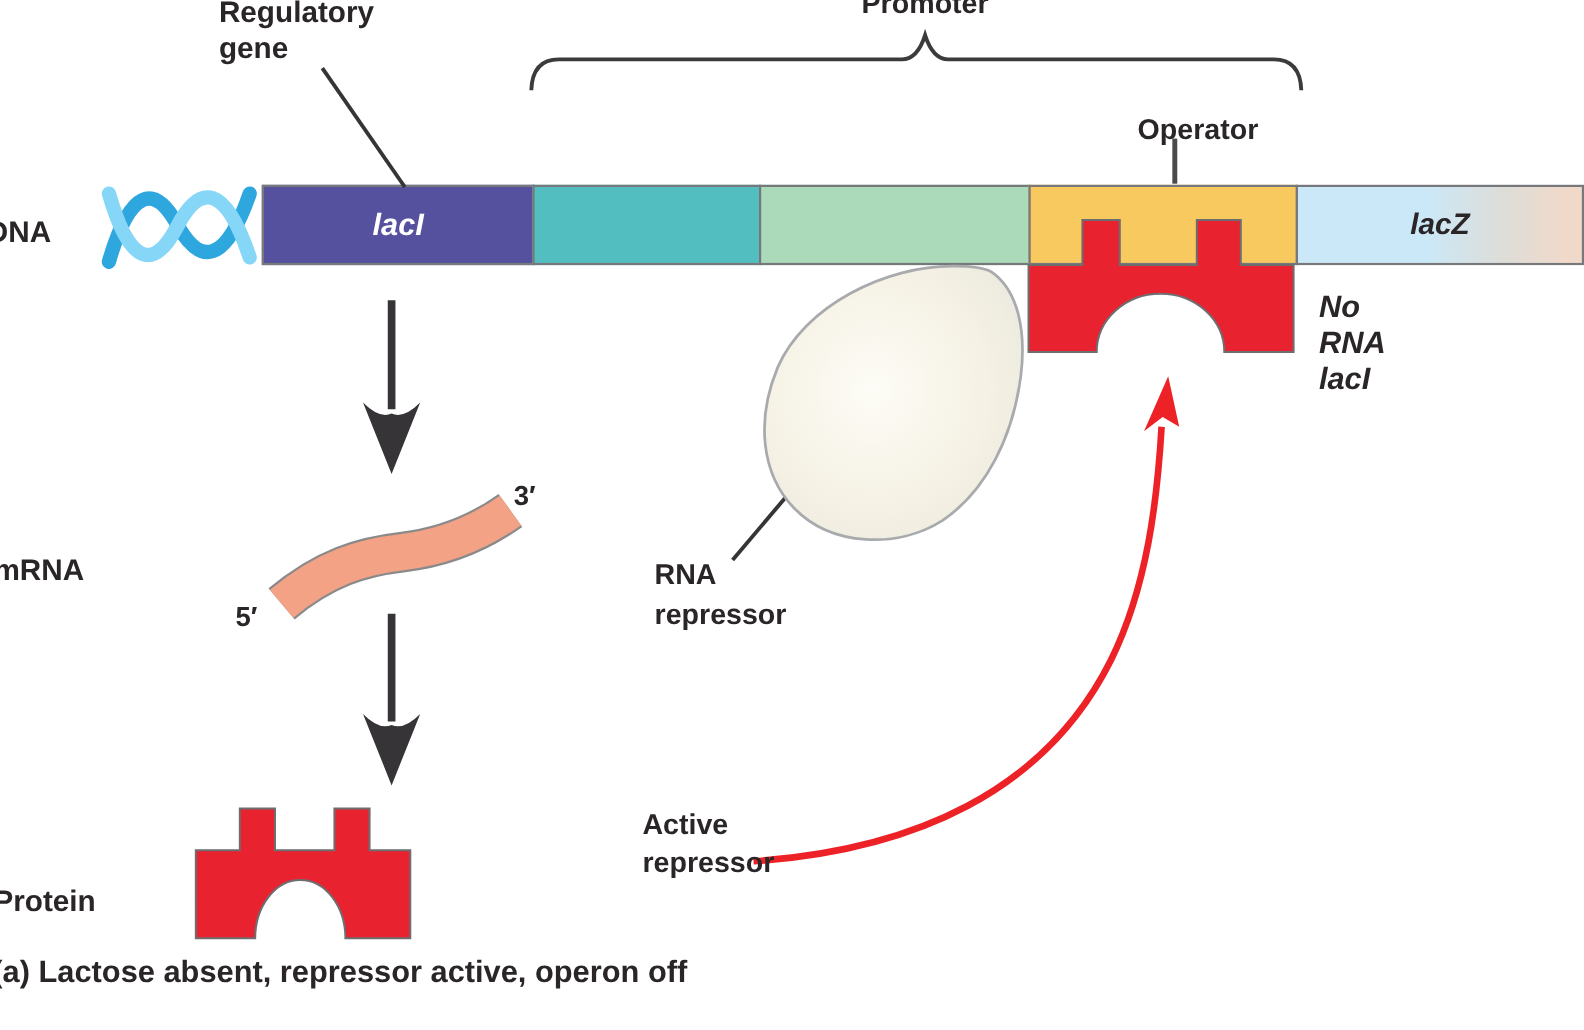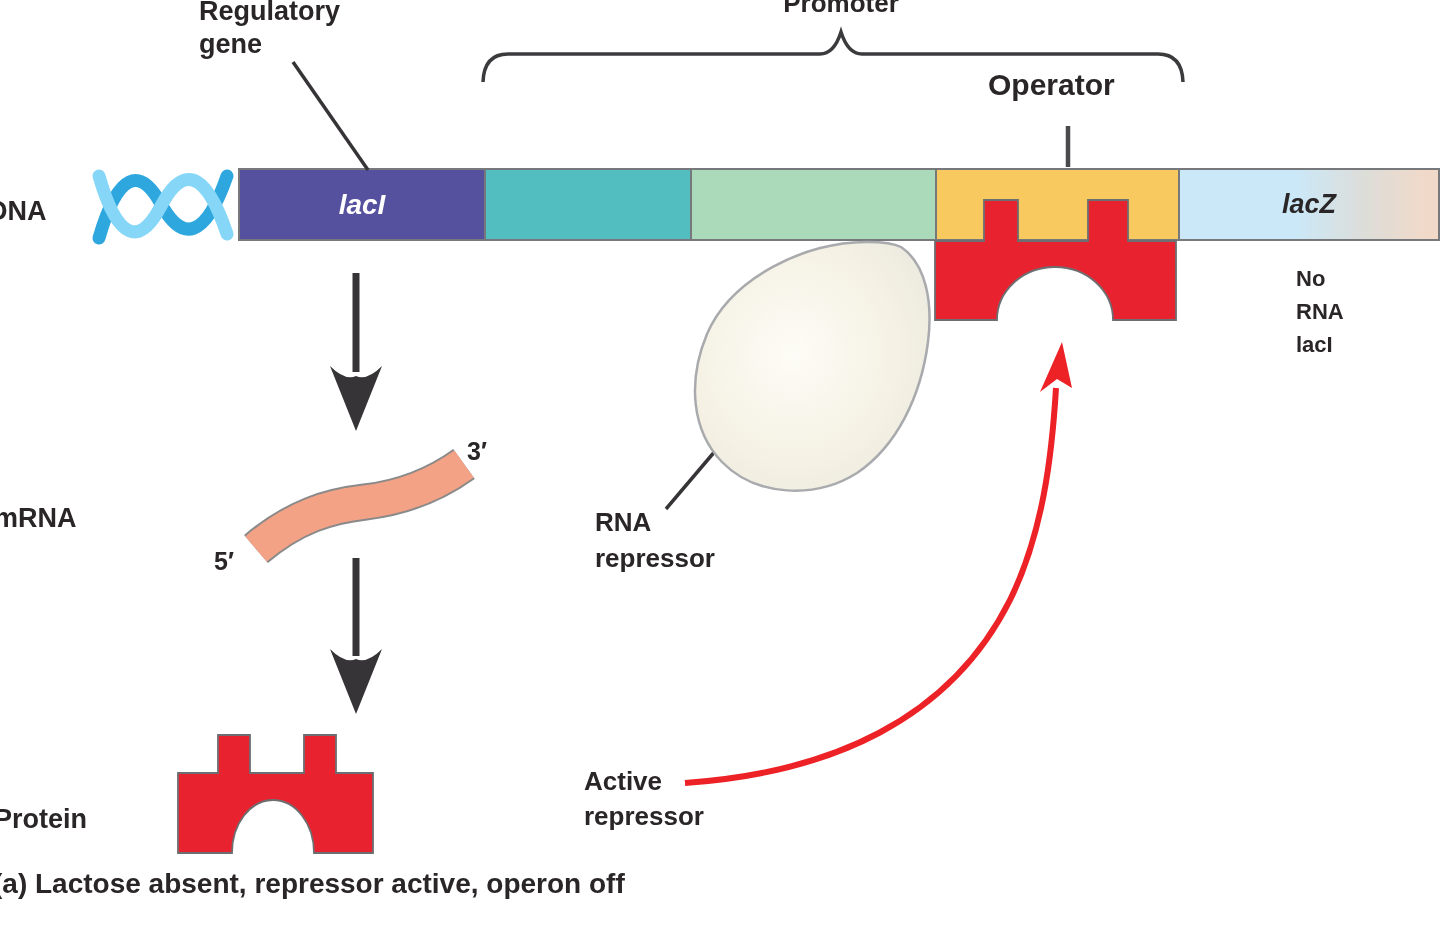--- a/index.html
+++ b/index.html
@@ -78,34 +78,34 @@
 
   <div class="lbl" style="left:-12px;top:196px;font-size:27px;">DNA</div>
 
   <div class="lbl" style="left:199px;top:-5px;font-size:27px;line-height:33px;">
     <span>Regulatory</span>
     <span>gene</span>
   </div>
 
   <div class="lbl" style="left:741px;top:-12px;width:200px;text-align:center;font-size:26px;">Promoter</div>
 
-  <div class="lbl" style="left:988px;top:68px;width:156px;text-align:left;font-size:30px;">Operator</div>
+  <div class="lbl" style="left:988px;top:102px;width:156px;text-align:right;font-size:26px;">Operator</div>
 
-  <div class="lbl" style="left:1296px;top:262px;font-size:22px;line-height:33px;">
+  <div class="lbl" style="left:1199px;top:262px;font-size:28px;line-height:33px;font-style:italic;">
     <span>No</span>
     <span>RNA</span>
     <span>lacI</span>
   </div>
 
   <div class="lbl" style="left:595px;top:504px;font-size:26px;line-height:36px;">
     <span>RNA</span>
     <span>repressor</span>
   </div>
 
-  <div class="lbl" style="left:584px;top:764px;font-size:26px;line-height:35px;">
+  <div class="lbl" style="left:584px;top:732px;font-size:26px;line-height:35px;">
     <span>Active</span>
     <span>repressor</span>
   </div>
 
   <div class="lbl" style="left:214px;top:547px;font-size:25px;">5′</div>
   <div class="lbl" style="left:467px;top:437px;font-size:25px;">3′</div>
 
   <div class="lbl" style="left:-6px;top:503px;font-size:27px;">mRNA</div>
 
   <div class="lbl" style="left:-6px;top:804px;font-size:27px;">Protein</div>

